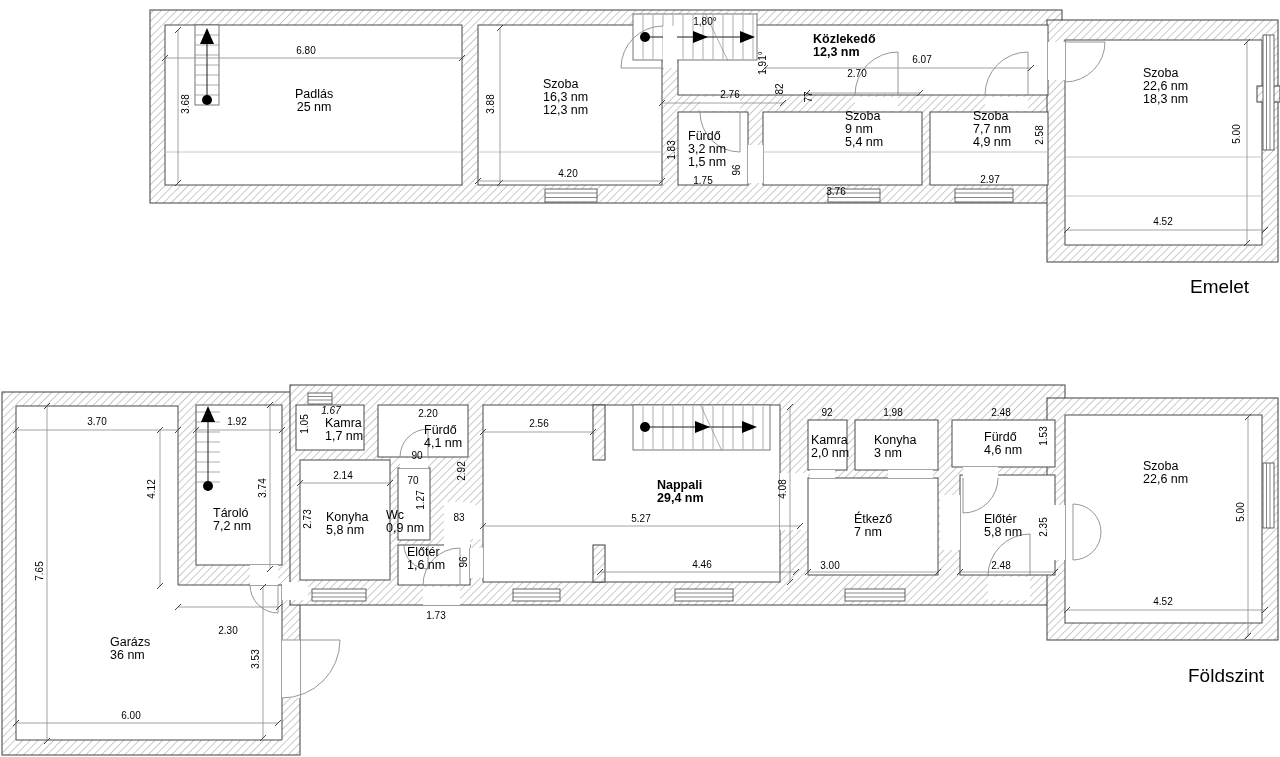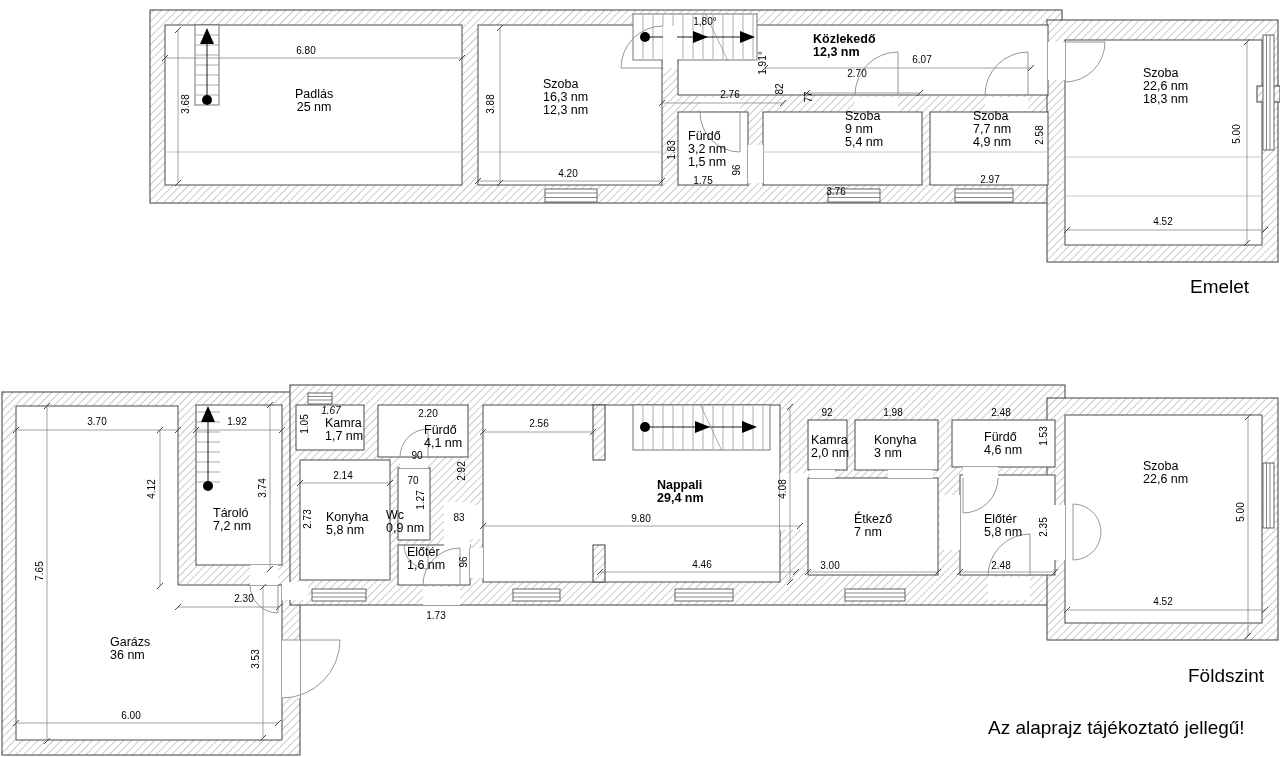--- a/index.html
+++ b/index.html
@@ -259,21 +259,20 @@
       <line x1="1248" y1="417" x2="1248" y2="636" stroke="#8a8a8a" stroke-width="0.8"></line>
       <line x1="1245" y1="420" x2="1251" y2="414" stroke="#444" stroke-width="1"></line>
       <line x1="1245" y1="639" x2="1251" y2="633" stroke="#444" stroke-width="1"></line>
       <line x1="1067" y1="610" x2="1265" y2="610" stroke="#8a8a8a" stroke-width="0.8"></line>
       <line x1="1064" y1="613" x2="1070" y2="607" stroke="#444" stroke-width="1"></line>
       <line x1="1262" y1="613" x2="1268" y2="607" stroke="#444" stroke-width="1"></line>
     </svg>
 
   <div class="floor-label" style="left:1190px;top:276px">Emelet</div>
   <div class="floor-label" style="left:1188px;top:665px">Földszint</div>
-  <div class="note" style="left:988px;top:717px">Az alaprajz tájékoztató jellegű!</div>
 <div class="rl" style="left: 295px; top: 88px; text-align: center;">
       <div>Padlás</div>
       <div>25 nm</div>
     </div>
     <div class="rl" style="left: 543px; top: 78px;">
       <div>Szoba</div>
       <div>16,3 nm</div>
       <div>12,3 nm</div>
     </div>
     <div class="rl" style="left: 688px; top: 130px;">
@@ -389,25 +388,25 @@
     <div class="dim r" style="left: 263px; top: 488px;">3.74</div>
     <div class="dim r" style="left: 308px; top: 519px;">2.73</div>
     <div class="dim" style="left: 343px; top: 476px;">2.14</div>
     <div class="dim" style="left: 417px; top: 456px;">90</div>
     <div class="dim" style="left: 413px; top: 481px;">70</div>
     <div class="dim r" style="left: 421px; top: 500px;">1.27</div>
     <div class="dim r" style="left: 462px; top: 471px;">2.92</div>
     <div class="dim" style="left: 459px; top: 518px;">83</div>
     <div class="dim r" style="left: 464px; top: 562px;">96</div>
     <div class="dim" style="left: 436px; top: 576px; margin-top: 40px;">1.73</div>
-    <div class="dim" style="left: 641px; top: 519px;">9.80</div>
+    <div class="dim" style="left: 641px; top: 519px;">5.27</div>
     <div class="dim r" style="left: 783px; top: 489px;">4.08</div>
     <div class="dim" style="left: 702px; top: 565px;">4.46</div>
     <div class="dim r" style="left: 40px; top: 571px;">7.65</div>
-    <div class="dim" style="left: 228px; top: 599px; margin-left: 16px;">2.30</div>
+    <div class="dim" style="left: 228px; top: 631px;">2.30</div>
     <div class="dim r" style="left: 256px; top: 659px;">3.53</div>
     <div class="dim" style="left: 131px; top: 716px;">6.00</div>
     <div class="dim" style="left: 830px; top: 566px;">3.00</div>
     <div class="dim" style="left: 1001px; top: 566px;">2.48</div>
     <div class="dim r" style="left: 1044px; top: 527px;">2.35</div>
     <div class="dim r" style="left: 1241px; top: 512px;">5.00</div>
     <div class="dim" style="left: 1163px; top: 602px;">4.52</div>
   </div>
 
 </body></html>

